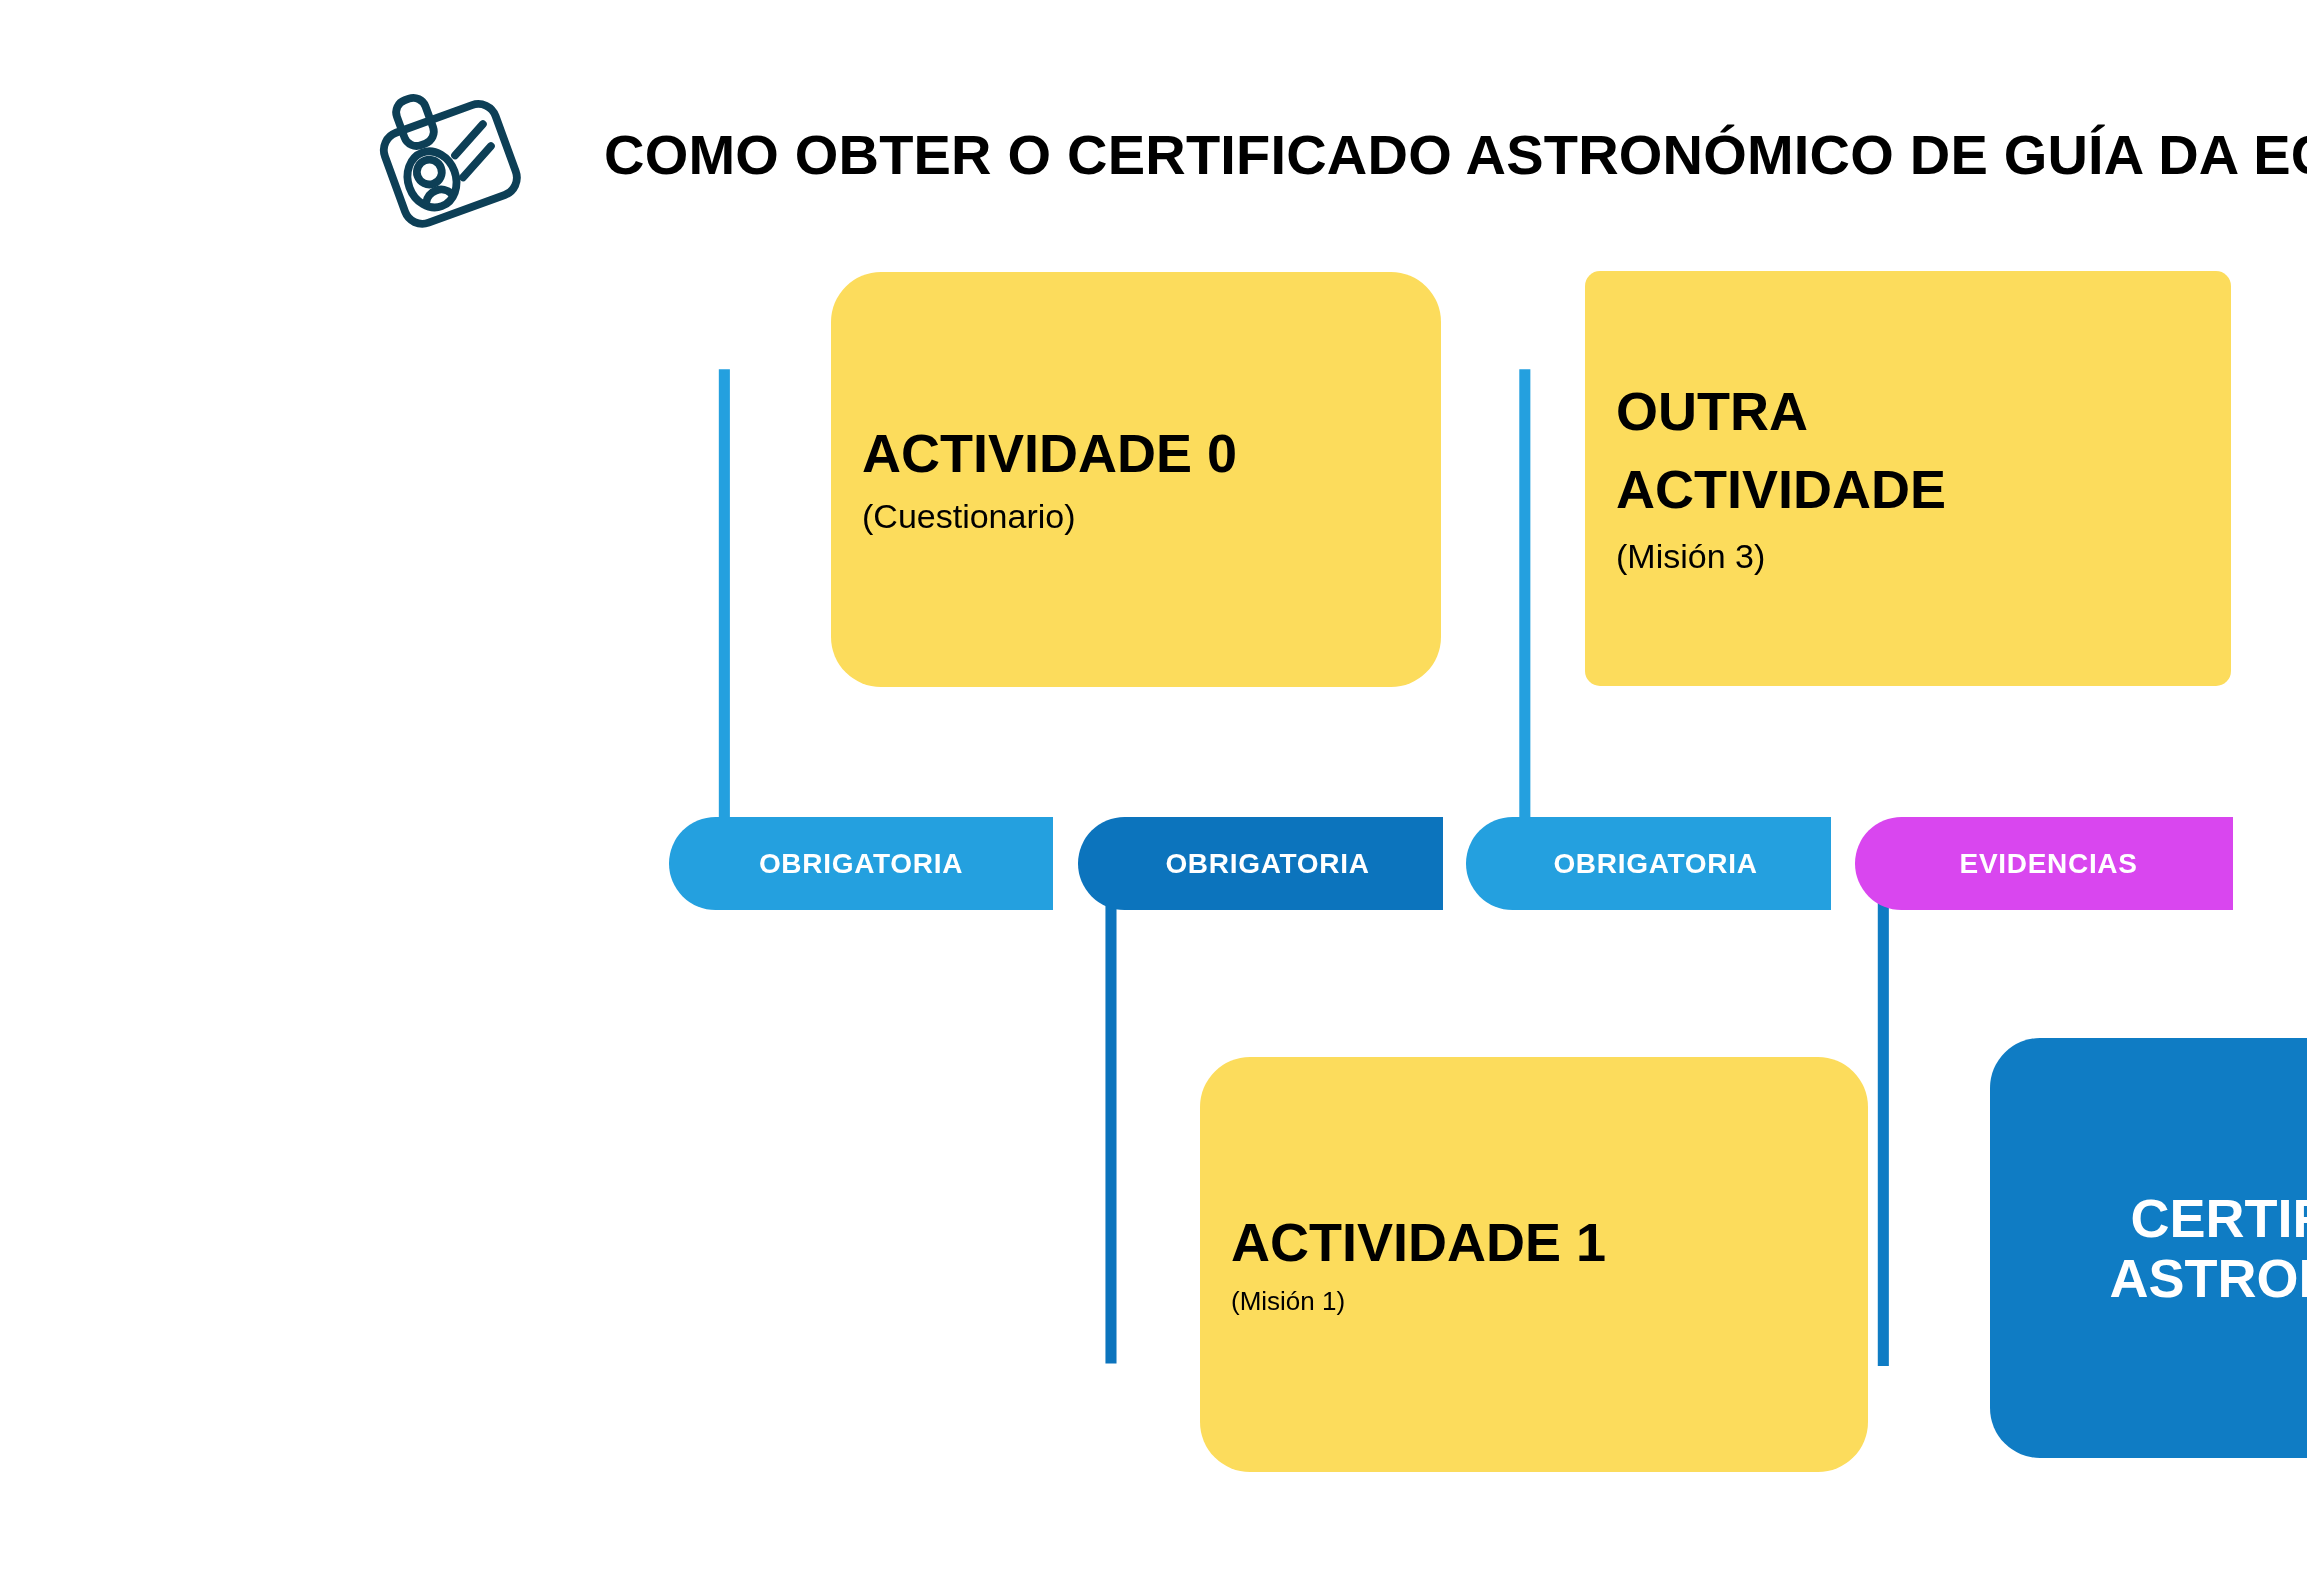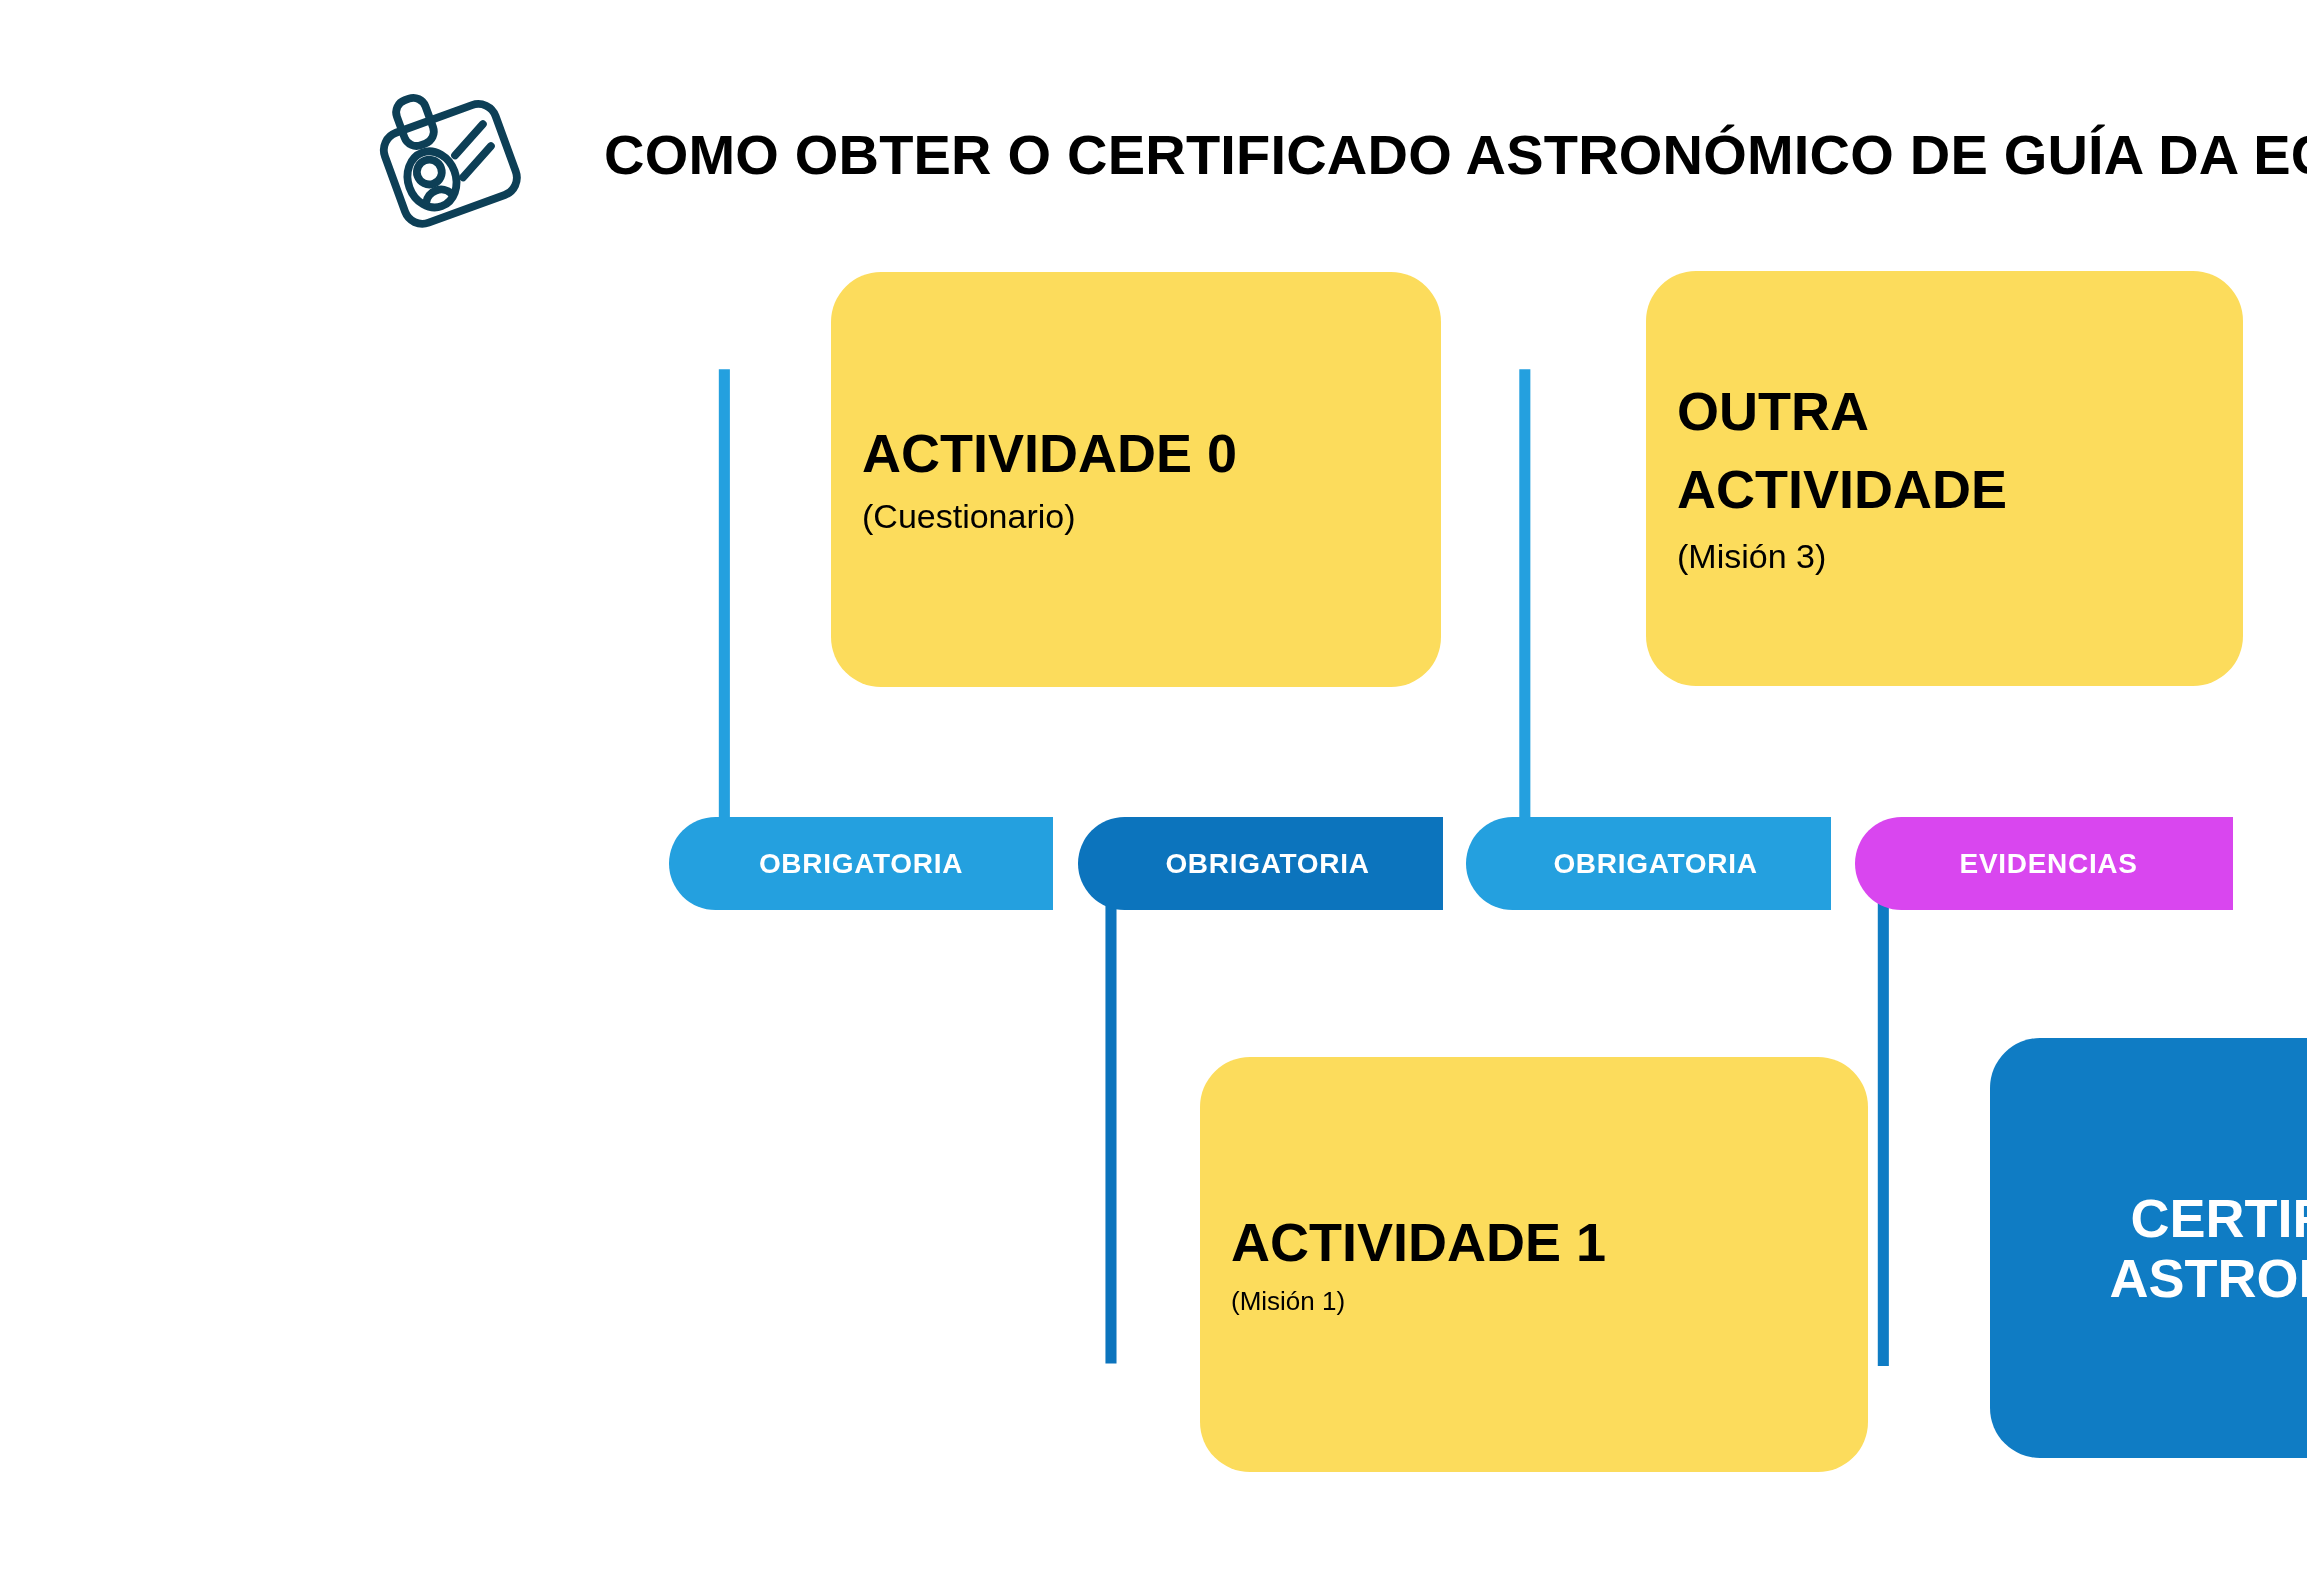--- a/index.html
+++ b/index.html
@@ -55,21 +55,21 @@
     font-weight:normal;
     color:#000000;
     line-height:1.15;
   }
   .card.blue .card-title{color:#ffffff;text-align:center;}
 
   #card-actividade-0{left:831px;top:272px;width:610px;height:415px;}
   #card-actividade-0 .card-title{font-size:54px;margin-bottom:14px;}
   #card-actividade-0 .card-sub{font-size:34px;}
 
-  #card-outra-actividade{left:1646px;top:271px;width:597px;height:415px;}
+  #card-outra-actividade{left:1585px;top:271px;width:646px;height:415px;border-radius:15px;}
   #card-outra-actividade .card-title{font-size:54px;margin-bottom:17.5px;}
   #card-outra-actividade .card-sub{font-size:34px;}
 
   #card-actividade-1{left:1200px;top:1057px;width:668px;height:415px;}
   #card-actividade-1 .card-title{font-size:54px;margin-bottom:14px;}
   #card-actividade-1 .card-sub{font-size:26px;}
 
   #card-certificado{
     left:1990px;top:1038px;width:650px;height:420px;
     align-items:center;

